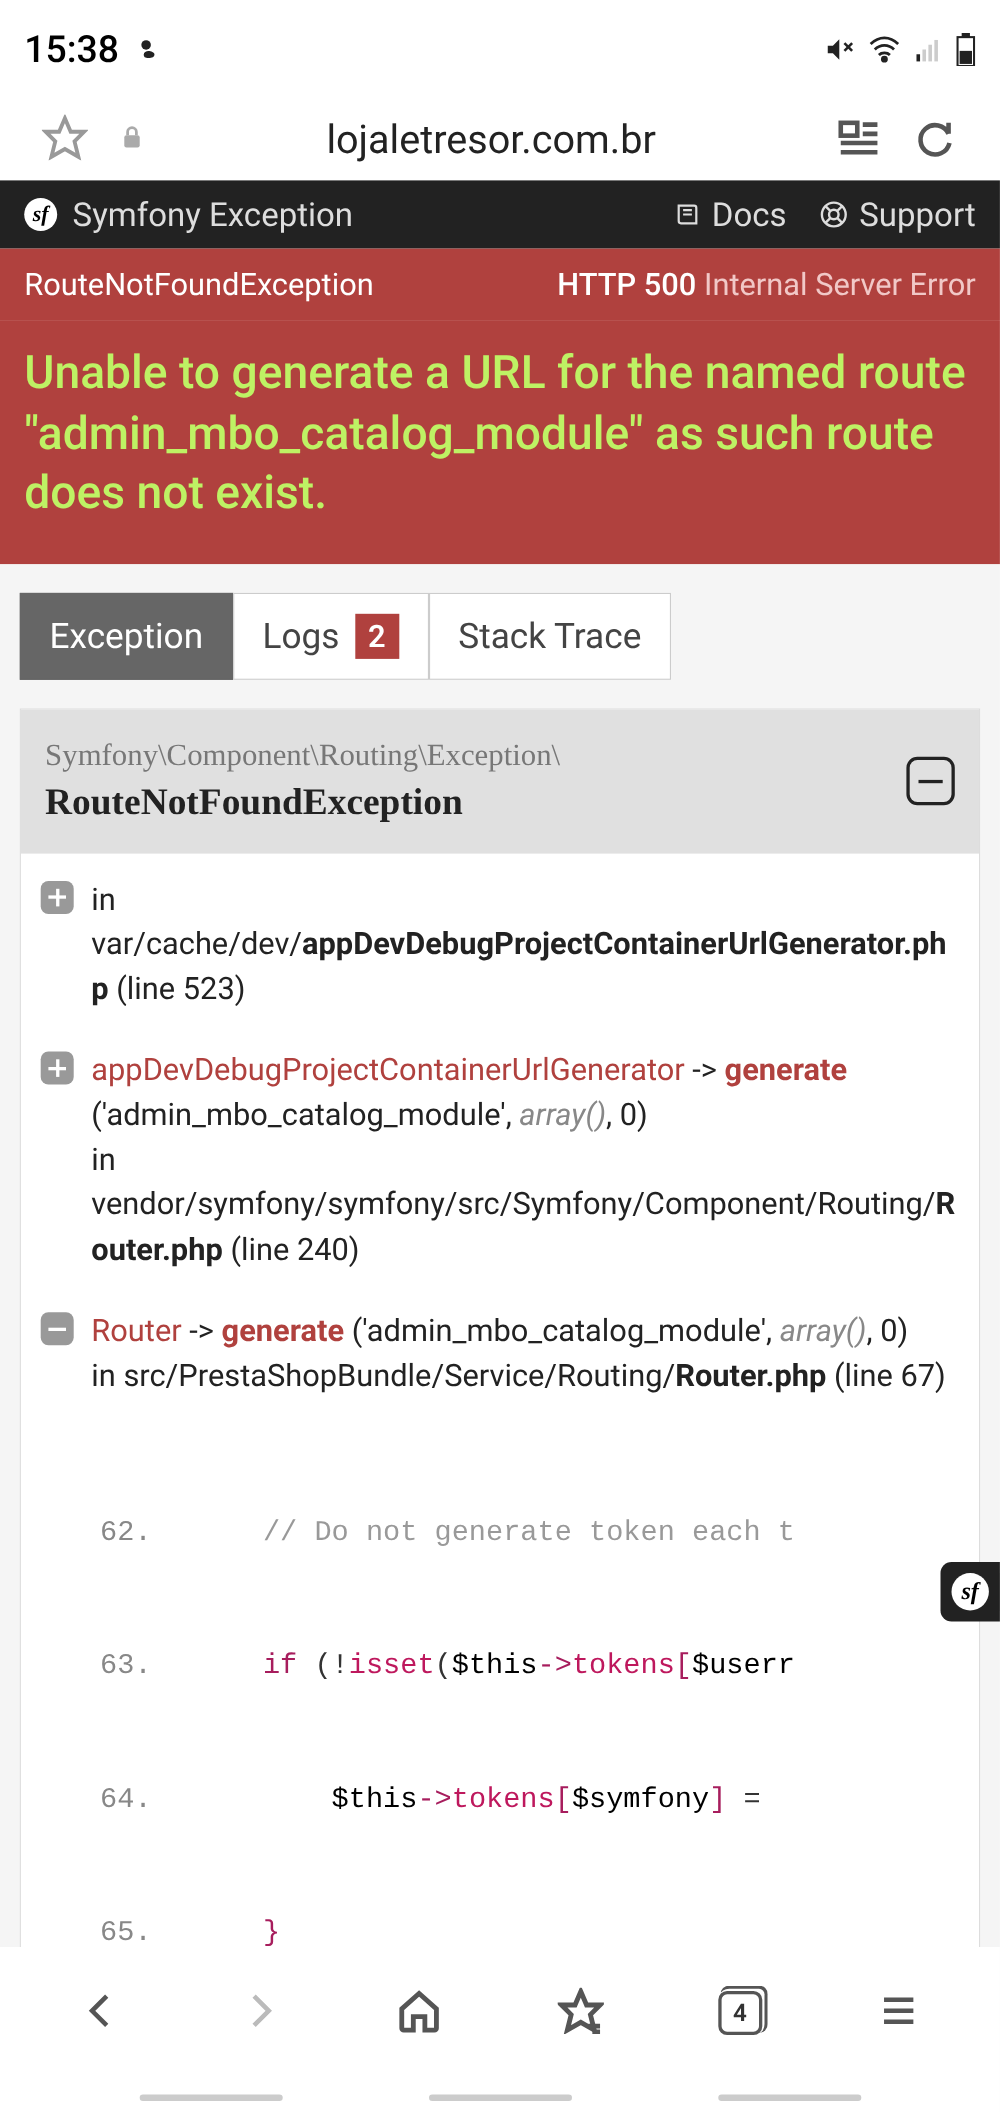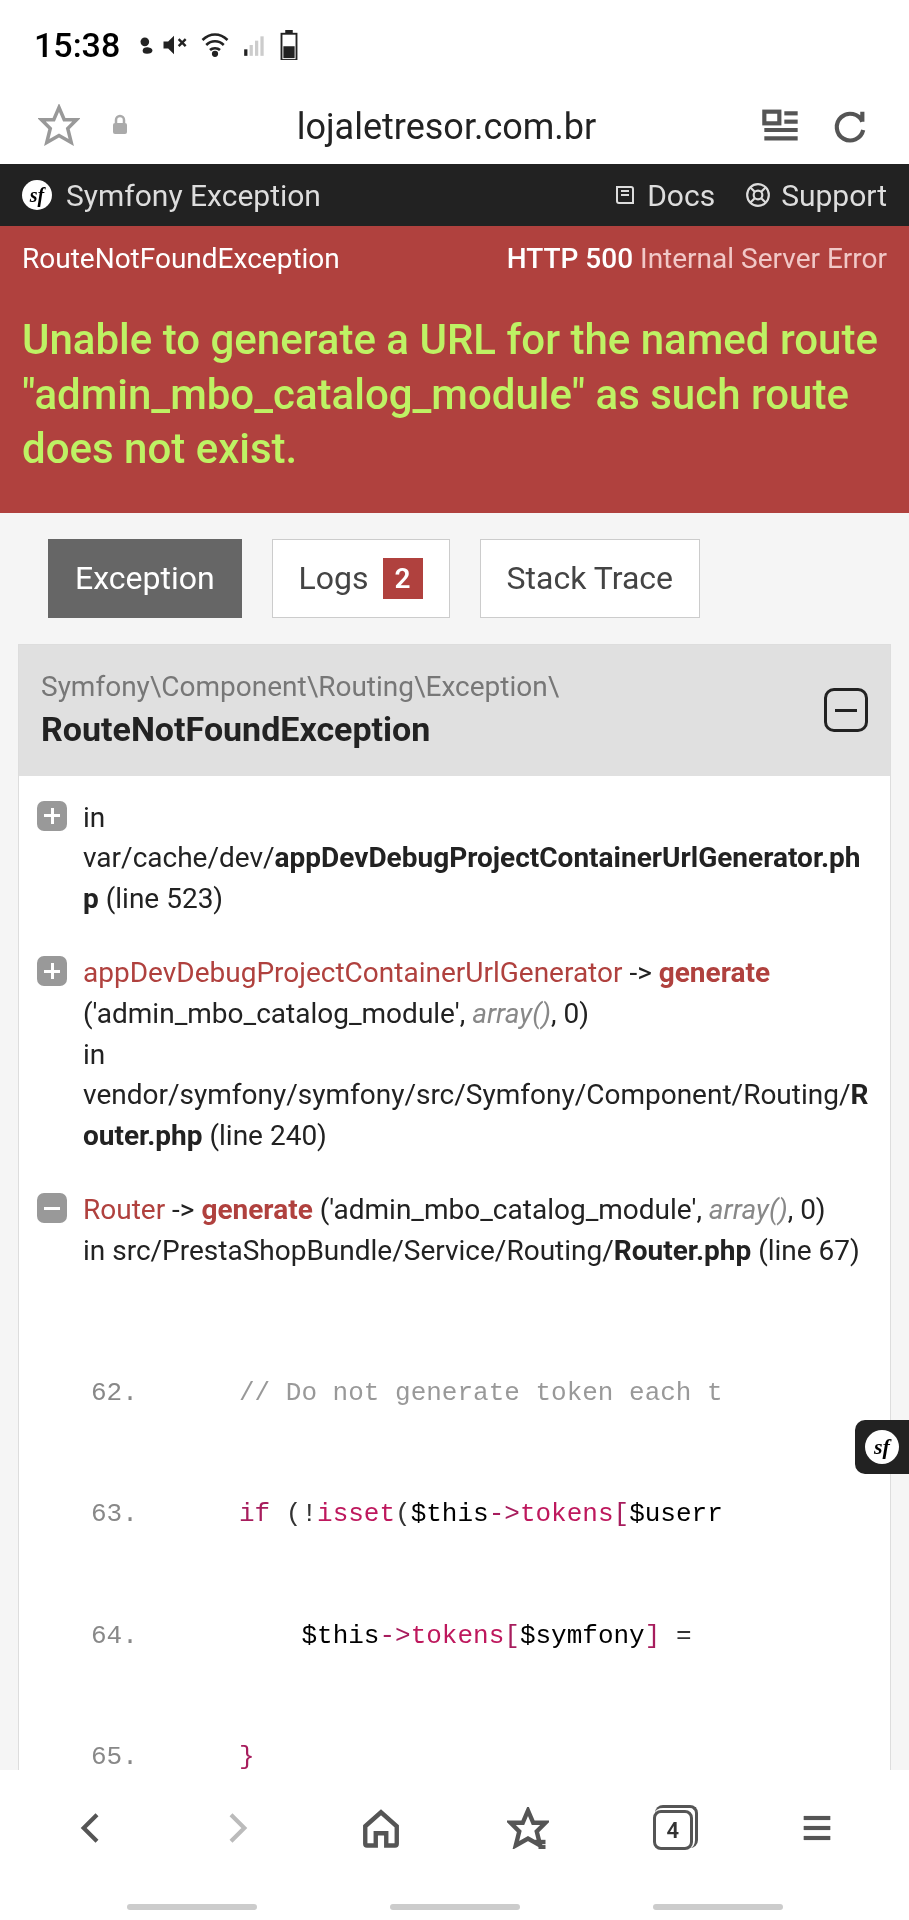--- a/index.html
+++ b/index.html
@@ -9,21 +9,22 @@
     width: 909px;
     height: 1920px;
     overflow: hidden;
     position: relative;
   }
   
   .status-bar {
     height: 90px;
     display: flex;
     align-items: center;
-    padding: 0 34px;
+    justify-content: space-between;
+    padding: 0 22px;
     font-size: 34px;
     color: #000;
     font-weight: 500;
   }
   .status-left { display: flex; align-items: center; gap: 14px; }
   .status-right { display: flex; align-items: center; gap: 12px; }
   .status-right svg { display: block; }
 
   
   .browser-bar {
@@ -89,21 +90,20 @@
   }
   .tab {
     border: 1px solid #ccc;
     padding: 18px 26px;
     font-size: 32px;
     background: #fff;
     color: #444;
     display: flex;
     align-items: center;
     gap: 14px;
-    margin-left: 30px;
   }
   .tab.active {
     background: #666;
     color: #fff;
     border-color: #666;
   }
   .tab .badge {
     background: #b0413e;
     color: #fff;
     padding: 4px 12px;
@@ -116,20 +116,21 @@
     border: 1px solid #ddd;
     margin-top: 26px;
     background: #fff;
   }
   .exc-header {
     background: #e0e0e0;
     padding: 22px 22px;
     display: flex;
     justify-content: space-between;
     align-items: center;
+    font-family: Liberation Serif, serif;
   }
   .exc-header-text { font-size: 28px; line-height: 1.4; }
   .exc-ns { color: #777; font-size: 28px; }
   .exc-class { color: #222; font-size: 34px; font-weight: 700; }
   .collapse-btn {
     width: 44px; height: 44px; border: 3px solid #222; border-radius: 10px;
     display: flex; align-items: center; justify-content: center;
   }
   .collapse-btn .bar { width: 22px; height: 3px; background: #222; }
 

